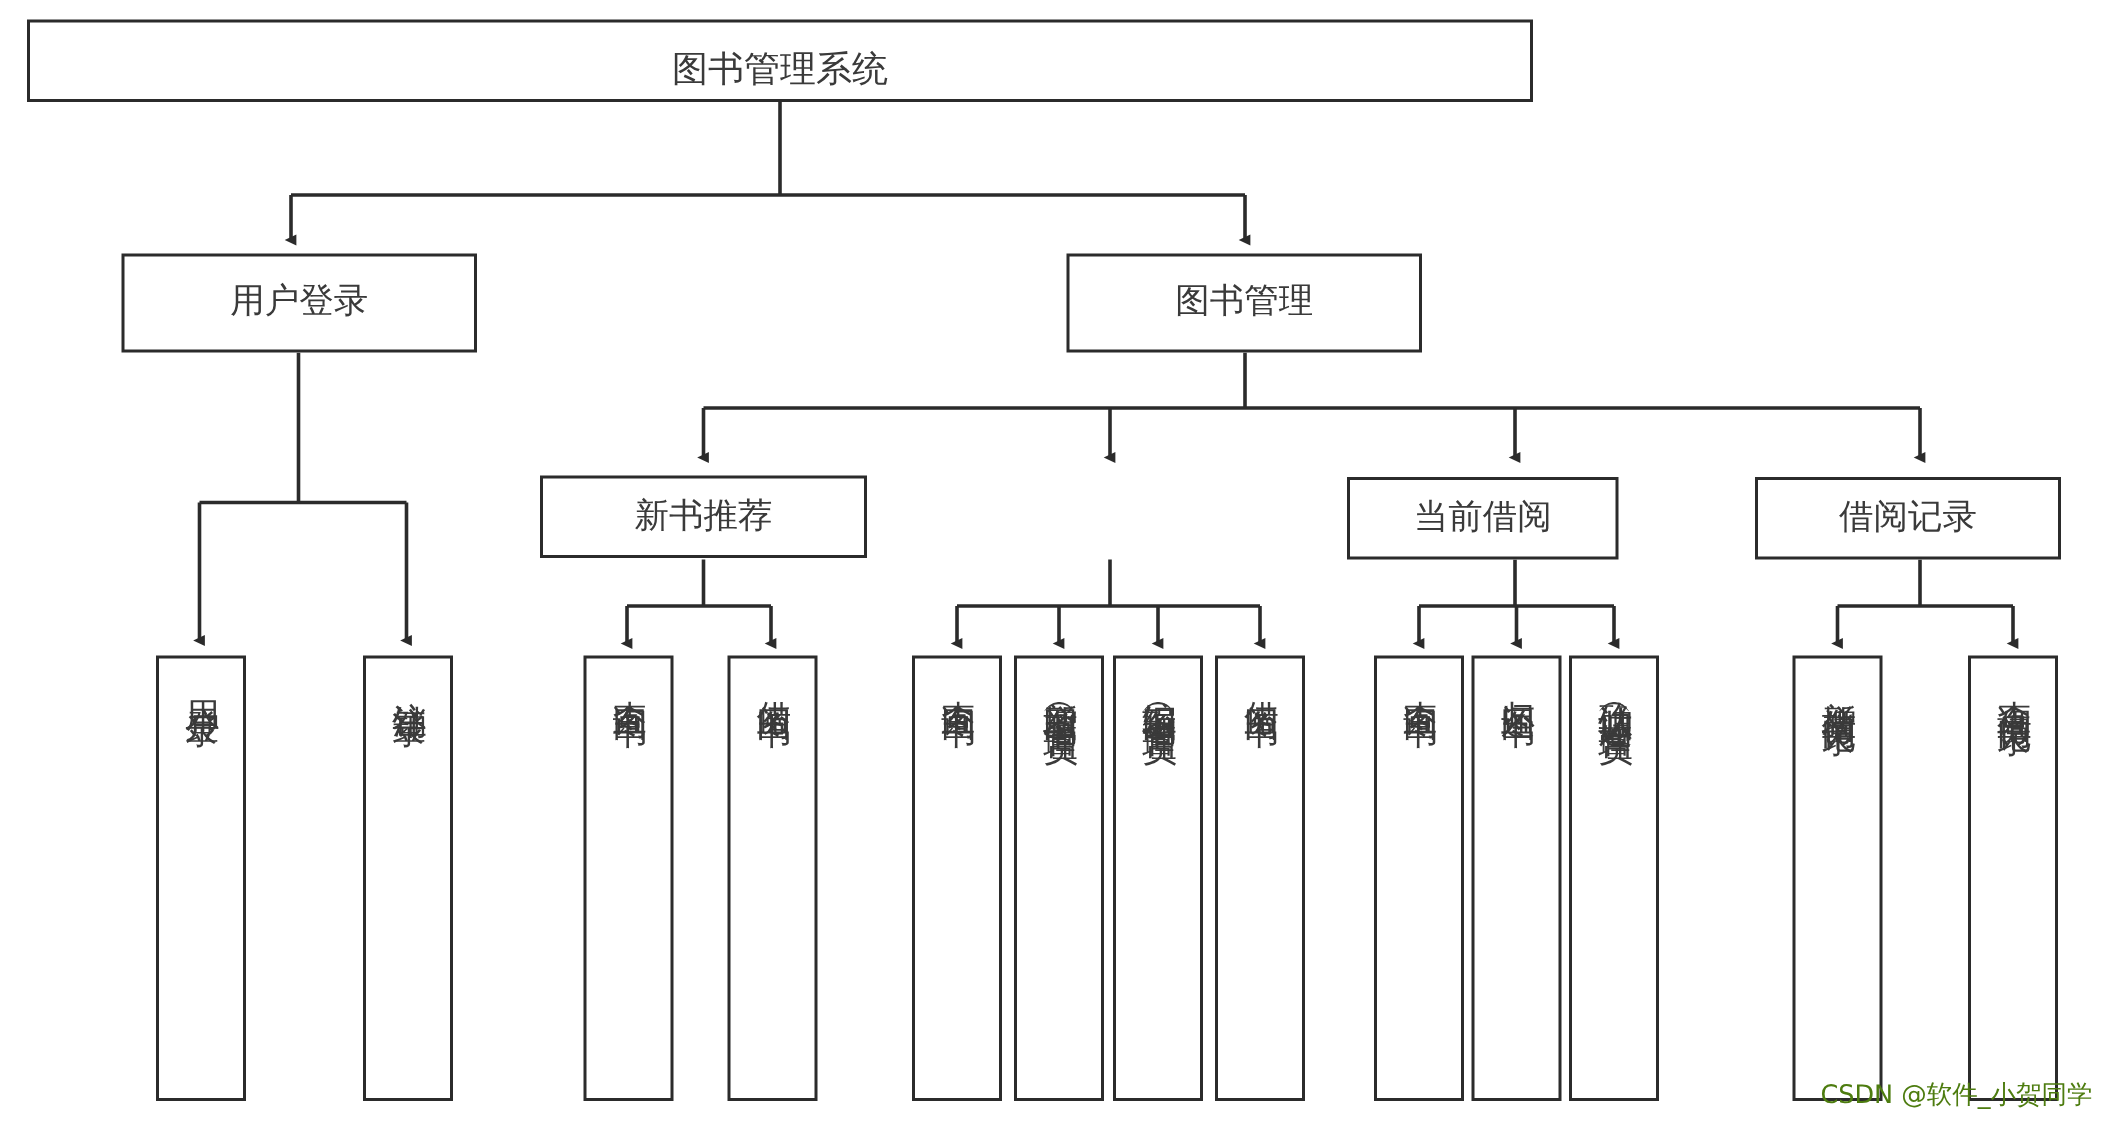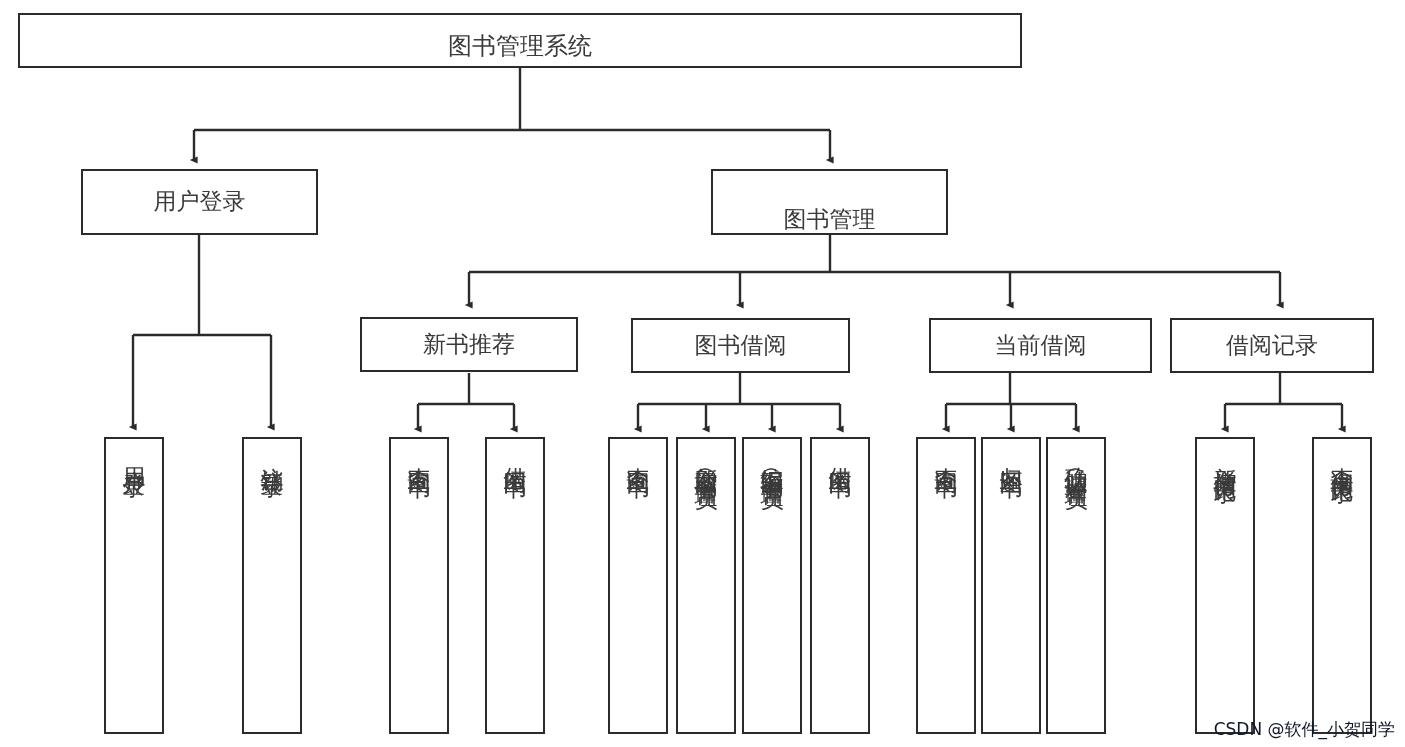--- a/index.html
+++ b/index.html
@@ -58,21 +58,21 @@
     writing-mode: vertical-rl;
     text-orientation: upright;
     font-size: 23px;
     letter-spacing: 3px;
   }
   #watermark {
     position: absolute;
     right: 10px;
     bottom: 6px;
     font-size: 17px;
-    color: #0f172a;
+    color: #4d7c0f;
     white-space: nowrap;
     pointer-events: none;
   }
 </style>
 </head>
 <body>
 
 <div id="diagram-root">
 
   <svg id="connectors" viewBox="0 0 1405 747" xmlns="http://www.w3.org/2000/svg">
@@ -137,31 +137,28 @@
     </g>
   </svg>
 
   <div class="node-box root horizontal" style="left:18px; top:13px; width:1004px; height:55px;">
     <span class="node-label">图书管理系统</span>
   </div>
 
   <div class="node-box horizontal" style="left:81px; top:169px; width:237px; height:66px;">
     <span class="node-label">用户登录</span>
   </div>
-  <div class="node-box horizontal" style="left:711px; top:169px; width:237px; height:66px;align-items:flex-end;">
+  <div class="node-box horizontal" style="left:711px; top:169px; width:237px; height:66px;">
     <span class="node-label">图书管理</span>
   </div>
 
   <div class="node-box horizontal" style="left:360px; top:317px; width:218px; height:55px;">
     <span class="node-label">新书推荐</span>
   </div>
-  <div class="node-box horizontal" style="left:631px; top:318px; width:219px; height:55px;">
-    <span class="node-label">图书借阅</span>
-  </div>
-  <div class="node-box horizontal" style="left:929px; top:318px; width:223px; height:55px;">
+  <div class="node-box horizontal" style="left:898px; top:318px; width:181px; height:55px;">
     <span class="node-label">当前借阅</span>
   </div>
   <div class="node-box horizontal" style="left:1170px; top:318px; width:204px; height:55px;">
     <span class="node-label">借阅记录</span>
   </div>
 
   <div class="node-box vertical" style="left:104px; top:437px; width:60px; height:297px;">
     <span class="node-label">用户登录</span>
   </div>
   <div class="node-box vertical" style="left:242px; top:437px; width:60px; height:297px;">

